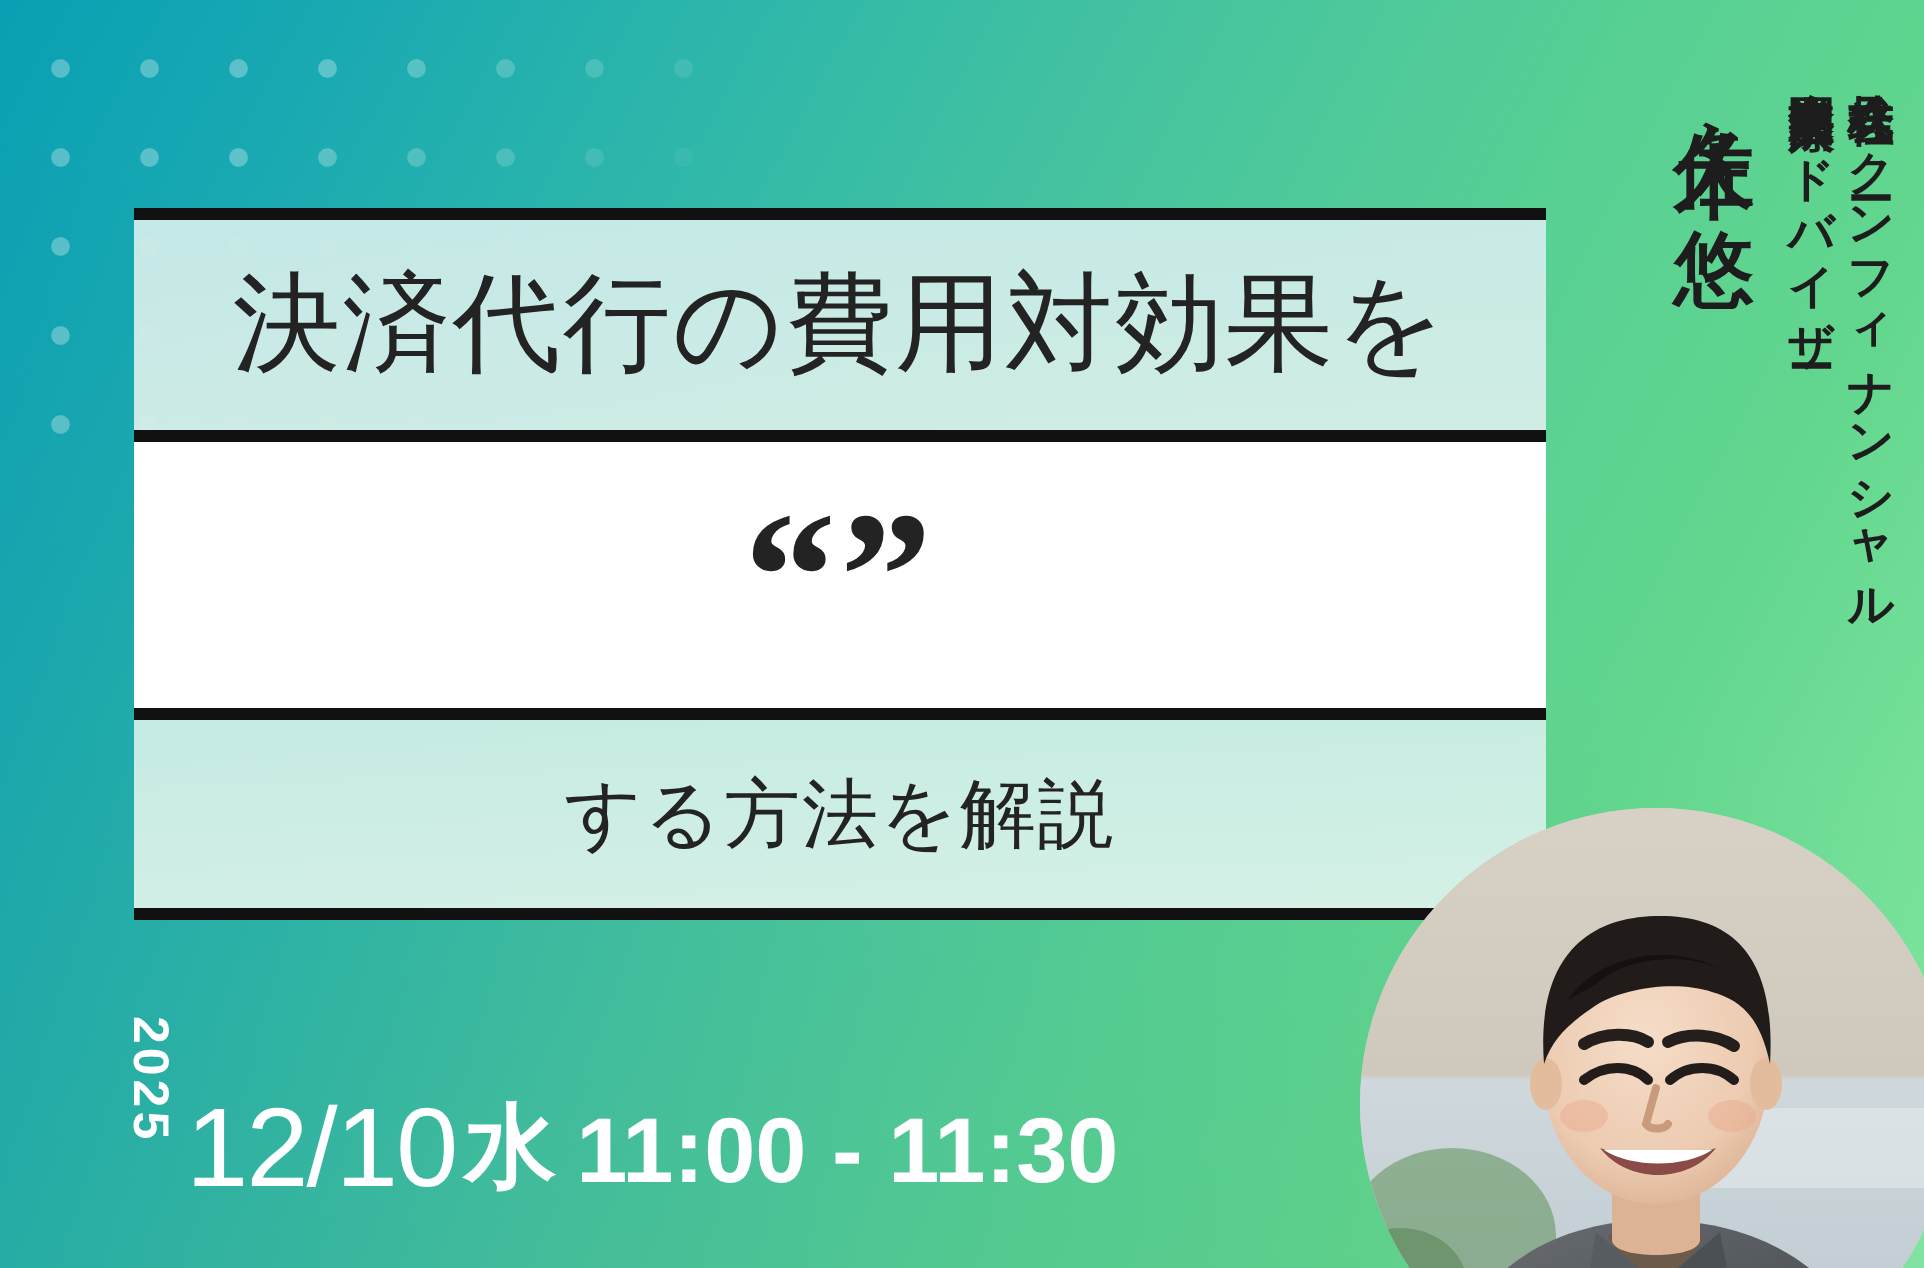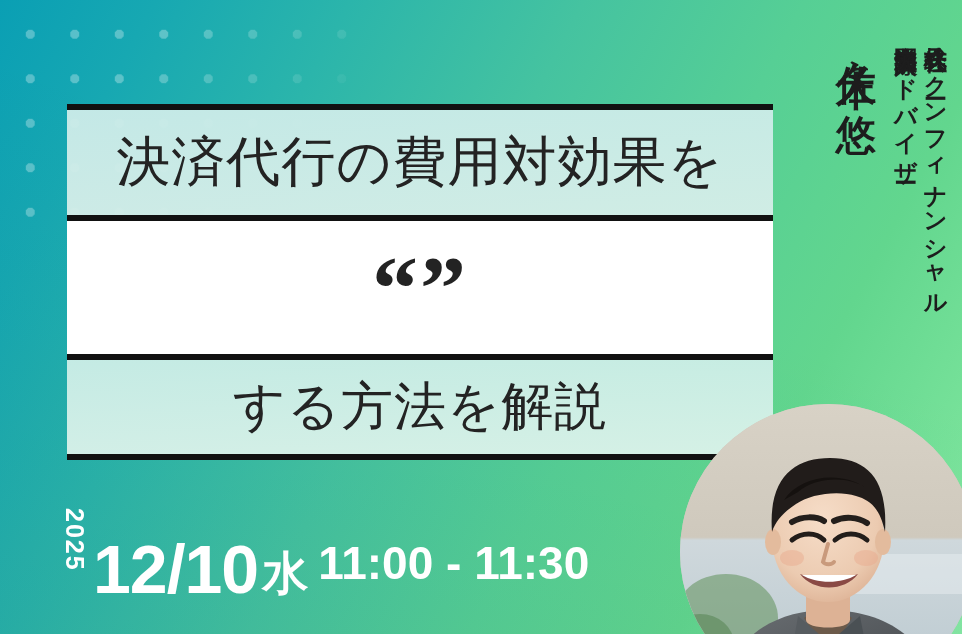--- a/index.html
+++ b/index.html
@@ -91,21 +91,21 @@
     letter-spacing: 2px;
     line-height: 1;
   }
   .band-mid .quote {
     font-family: "Liberation Serif", "DejaVu Serif", serif;
     font-size: 92px;
   }
   .band-bot {
     height: 94px;
     background: linear-gradient(180deg, rgba(205,238,231,0.95) 0%, rgba(219,242,234,0.95) 100%);
-    font-size: 52px;
+    font-size: 38px;
     letter-spacing: 1px;
     font-weight: 400;
   }
 
   
   .date-row {
     position: absolute;
     left: 62px;
     bottom: 36px;
     display: flex;
@@ -119,38 +119,38 @@
     font-weight: 700;
     letter-spacing: 2px;
     line-height: 1;
     margin-right: 6px;
     margin-bottom: 8px;
     height: 82px;
     display: flex;
     align-items: center;
   }
   .bigdate {
-    font-size: 68px;
-    font-weight: 700;
+    font-size: 56px;
+    font-weight: 400;
     line-height: 0.86;
     letter-spacing: -1px;
   }
   .weekday {
     font-size: 46px;
     font-weight: 700;
     line-height: 1;
     margin-left: 4px;
     margin-bottom: 2px;
   }
   .timerange {
     font-size: 46px;
     font-weight: 700;
     line-height: 1;
     margin-left: 10px;
-    margin-bottom: 12px;
+    margin-bottom: 0;
     letter-spacing: 0px;
   }
 
   
   .speaker {
     position: absolute;
     right: 14px;
     top: 22px;
     display: flex;
     flex-direction: row;

